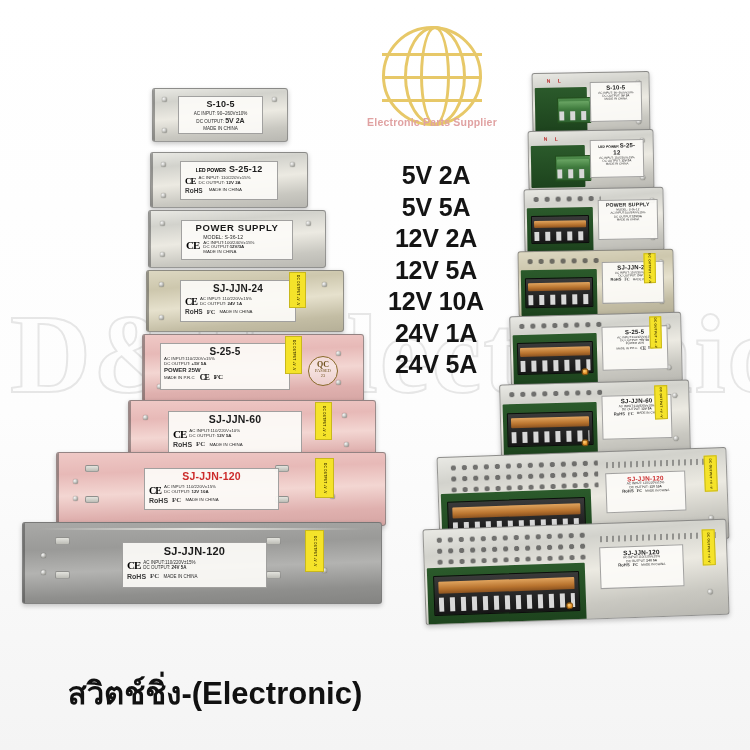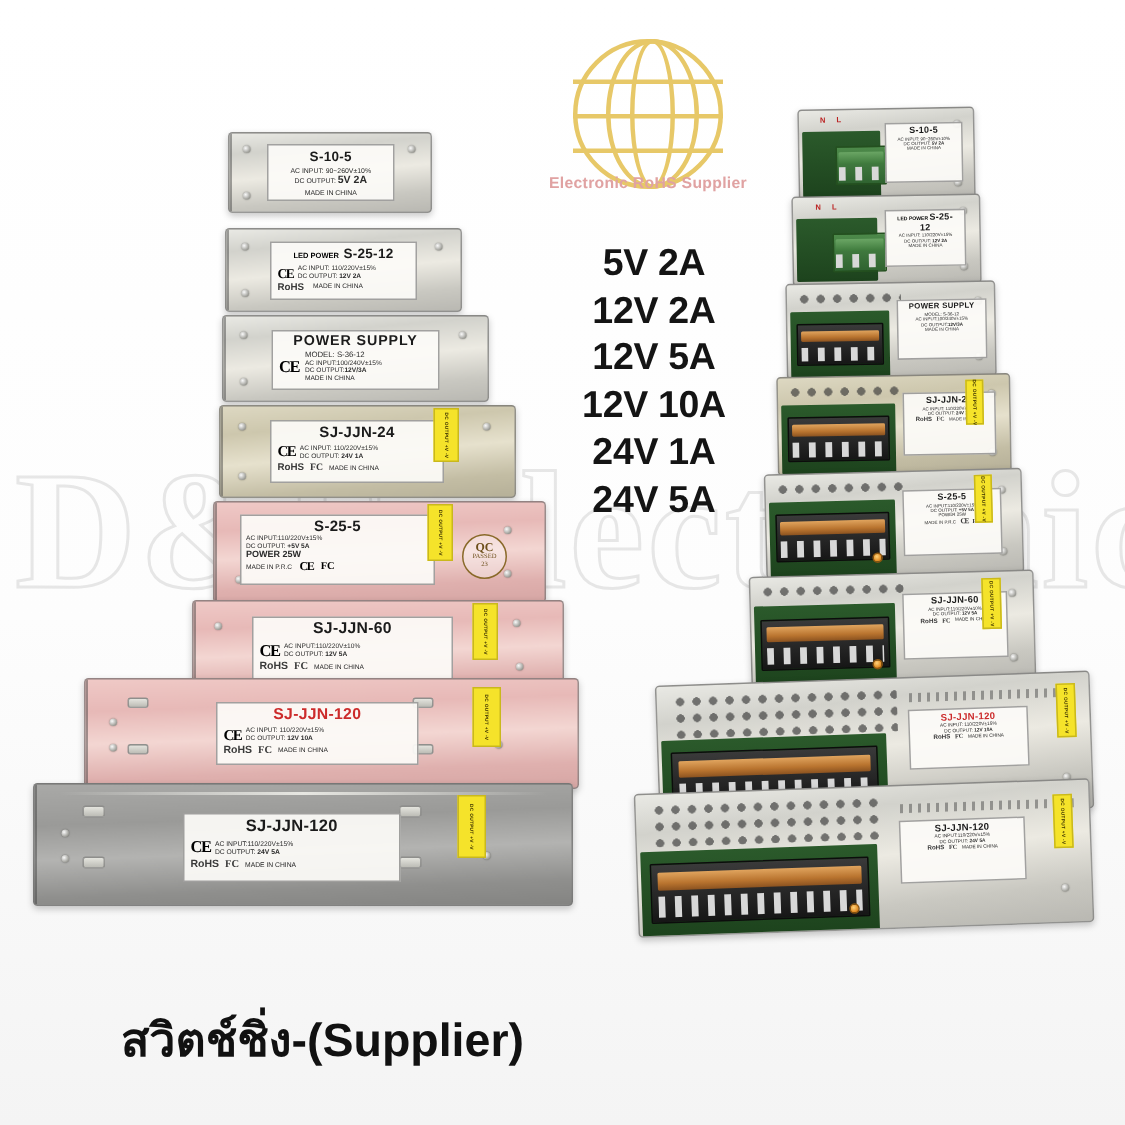--- a/index.html
+++ b/index.html
@@ -159,25 +159,26 @@
 <div id="stage">
 
   <div class="watermark">D&amp;E electronics</div>
 
   <div class="logo">
     <div class="globe">
       <div class="globe-lat" style="top:24px"></div>
       <div class="globe-lat" style="top:47px"></div>
       <div class="globe-lat" style="top:70px"></div>
     </div>
-    <div class="logo-tag">Electronic RoHS Supplier</div>
+    <div class="logo-tag">Electronic Parts Supplier</div>
   </div>
 
   <div class="spec-list">
     <div class="spec-line">5V 2A</div>
+    <div class="spec-line">5V 5A</div>
     <div class="spec-line">12V 2A</div>
     <div class="spec-line">12V 5A</div>
     <div class="spec-line">12V 10A</div>
     <div class="spec-line">24V 1A</div>
     <div class="spec-line">24V 5A</div>
   </div>
 
   <div class="psu" style="left:152px;top:88px;width:136px;height:54px">
     <div class="case silver">
       <div class="screw" style="left:9px;top:8px"></div>
@@ -573,15 +574,15 @@
           <span class="rohs" style="font-size:4.2px">RoHS</span>
           <span class="fcc" style="font-size:4.2px">FC</span>
           <span class="row">MADE IN CHINA</span>
         </div>
     </div>
     <div class="ytab" style="right:12px;top:10px;width:13px;height:36px">
         <span>DC OUTPUT +V -V</span>
       </div>
   </div>
 
-  <div class="caption">สวิตช์ชิ่ง-(Supplier)</div>
+  <div class="caption">สวิตช์ชิ่ง-(Electronic)</div>
 
 </div>
 
 </body></html>

